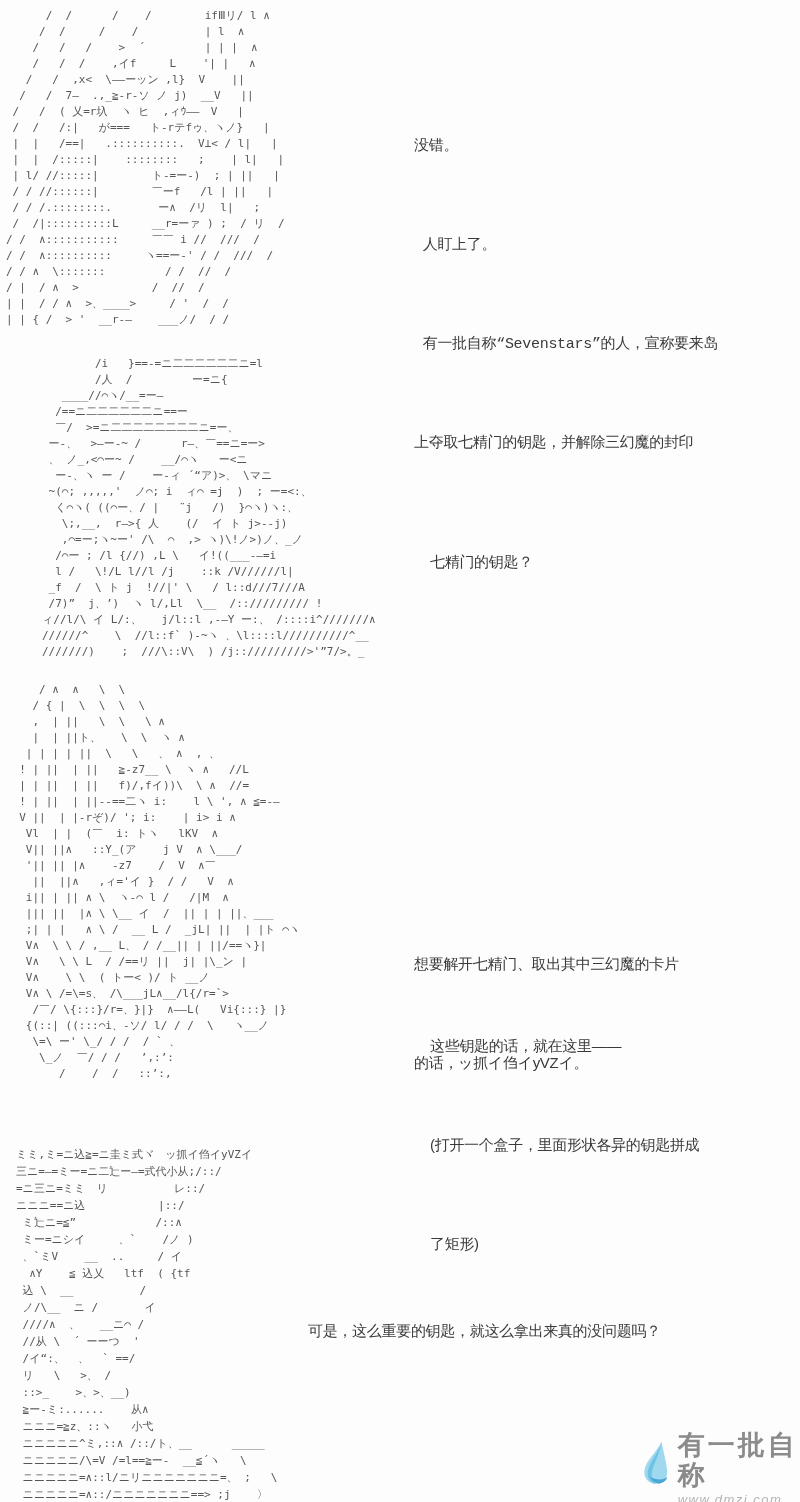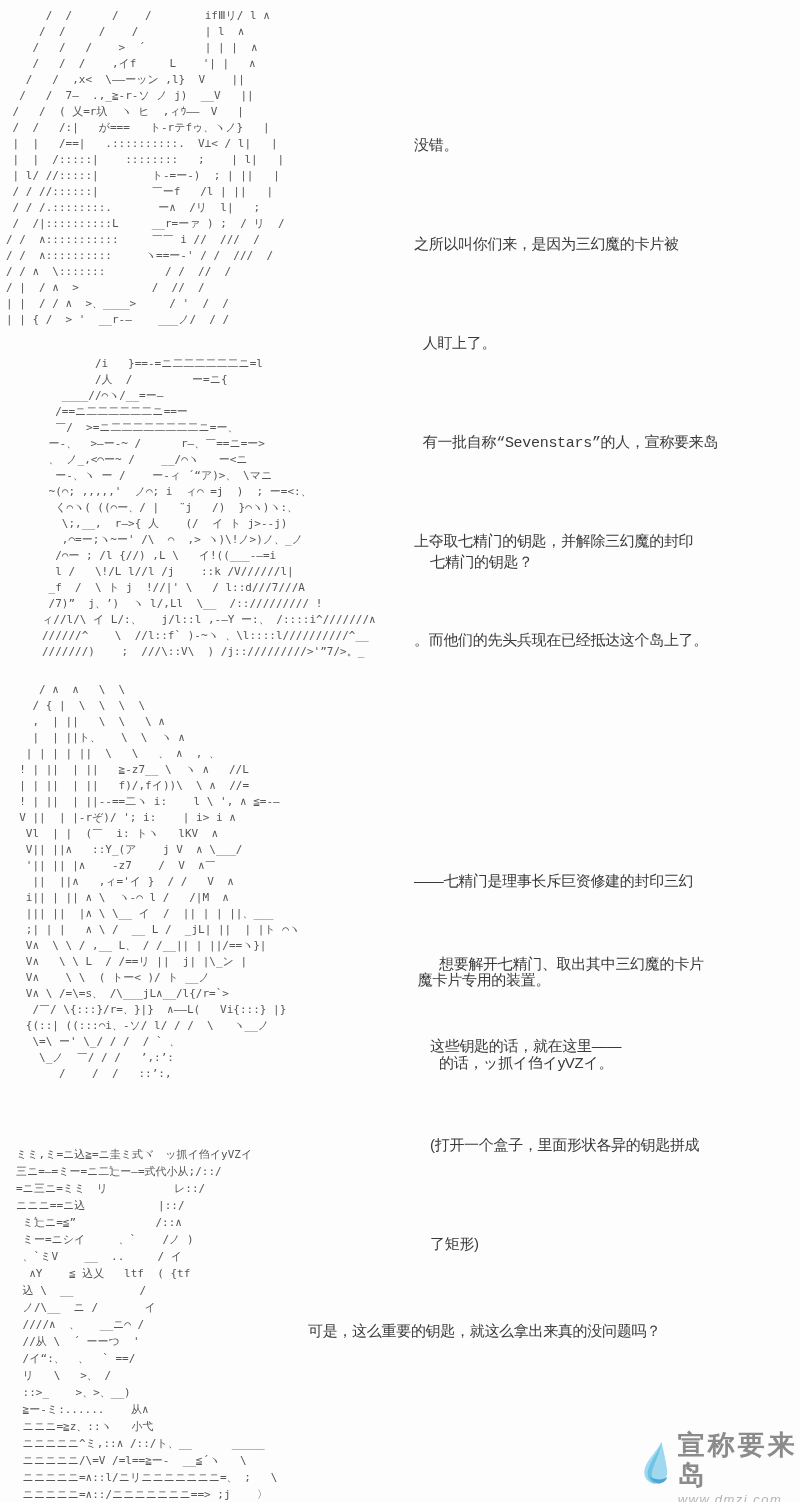--- a/index.html
+++ b/index.html
@@ -144,54 +144,48 @@
  ::&gt;_    &gt;、&gt;、__)
  ≧ー-ミ:......    从∧
  ニニニ=≧z、::ヽ   小弋
  ニニニニニ^ミ,::∧ /::/ト、__      _____
  ニニニニニ/\=V /=l==≧ー-  __≦´ヽ   \
  ニニニニニ=∧::l/ニリニニニニニニニ=、 ;   \
  ニニニニニ=∧::/ニニニニニニニ==&gt; ;j    〉</pre>
 
   <div class="dialog" style="left:414px; top:64px;font-family:Liberation Mono, monospace;">
     <div>没错。</div>
-    <div>之所以叫你们来，是因为三幻魔的卡片被</div>
     <div> 人盯上了。</div>
     <div> 有一批自称“Sevenstars”的人，宣称要来岛</div>
     <div>上夺取七精门的钥匙，并解除三幻魔的封印</div>
-    <div>。而他们的先头兵现在已经抵达这个岛上了。</div>
   </div>
 
   <div class="dialog" style="left:430px; top:479px;">
     <div>七精门的钥匙？</div>
   </div>
 
-  <div class="dialog" style="left:414px; top:798px;">
-    <div>——七精门是理事长斥巨资修建的封印三幻</div>
-    <div> 魔卡片专用的装置。</div>
-  </div>
-  <div class="dialog" style="left:439px; top:881px;">
+  <div class="dialog" style="left:414px; top:881px;">
     <div>想要解开七精门、取出其中三幻魔的卡片</div>
     <div>的话，ッ抓イ㑇イyVZイ。</div>
   </div>
   <div class="dialog" style="left:414px; top:963px;margin-left:16px;">
     <div>这些钥匙的话，就在这里——</div>
     <div>(打开一个盒子，里面形状各异的钥匙拼成</div>
     <div>了矩形)</div>
   </div>
 
   <div class="dialog" style="left:308px; top:1248px;">
     <div>可是，这么重要的钥匙，就这么拿出来真的没问题吗？</div>
   </div>
 
   <div class="watermark">
     <svg class="wm-icon" width="34" height="54" viewBox="0 0 34 54">
       <path d="M24,1 C19,13 5,23 3,36 C1.5,46 9,53 18,52.5 C27,52 32.5,44 30.5,33 C28.5,21 26,11 24,1 Z" fill="#9fd8ef"></path>
       <path d="M24,1 C21,14 9,25 7,38 C6,46 11,52 17,52.5 C11.5,47.5 10.5,41 13.5,33 C17,24 22.5,12 24,1 Z" fill="#6fc3e4"></path>
       <path d="M10,44 C12,49 16,52 21,52 C26,52 30,49 31,44 C27,48 18,49 10,44 Z" fill="#4aa6d6"></path>
     </svg>
     <div class="wm-col">
-      <div class="wm-name">宣称要来岛</div>
+      <div class="wm-name">有一批自称</div>
       <div class="wm-url">www.dmzj.com</div>
     </div>
   </div>
 
 </div>
 
 </body></html>

